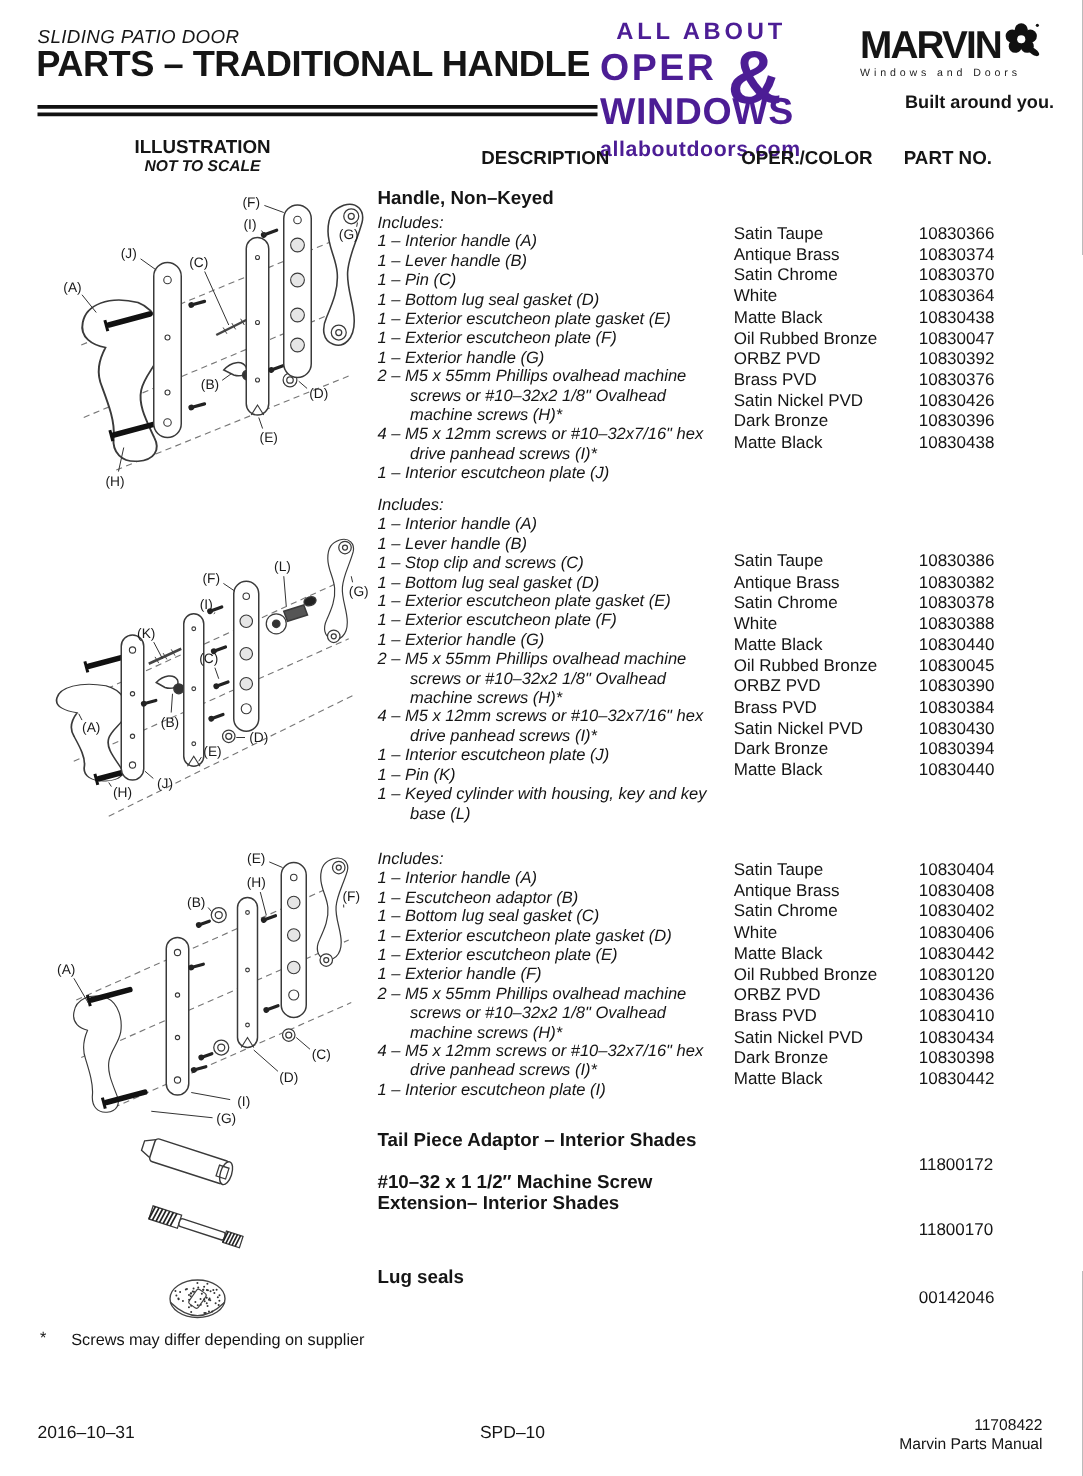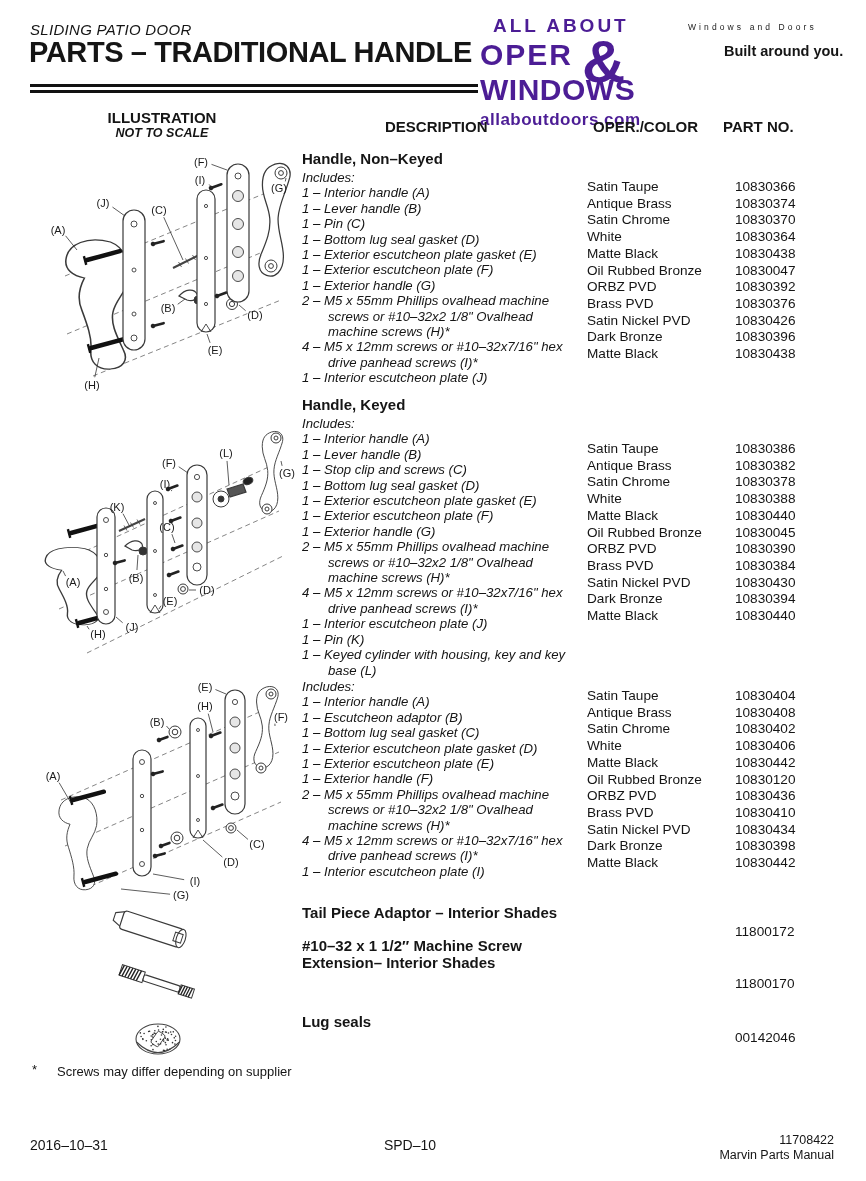--- a/index.html
+++ b/index.html
@@ -79,20 +79,35 @@
 
   <div class="abs aadw">
     <div class="a1">ALL ABOUT</div>
     <div class="a2">OPER</div>
     <div class="amp">&amp;</div>
     <div class="a3">WINDOWS</div>
     <div class="a4">allaboutdoors.com</div>
   </div>
 
   <div class="abs marvin">
+    <div class="mrow">
+      <span class="mname">MARVIN</span>
+      <svg class="flower" viewBox="0 0 24 24">
+        <g fill="#111">
+          <circle cx="12" cy="5.5" r="4.2"></circle>
+            <circle cx="17.8" cy="9.5" r="4.2"></circle>
+          <circle cx="15.8" cy="16" r="4.2"></circle>
+            <circle cx="8.2" cy="16" r="4.2"></circle>
+          <circle cx="6.2" cy="9.5" r="4.2"></circle>
+          <ellipse cx="20" cy="19.5" rx="4" ry="2" transform="rotate(35 20 19.5)"></ellipse>
+        </g>
+        <circle cx="12" cy="11.5" r="2.6" fill="#fff"></circle>
+        <circle cx="22.3" cy="2.6" r="1" fill="#111"></circle>
+      </svg>
+    </div>
     <div class="msub">Windows and Doors</div>
     <div class="mtag">Built around you.</div>
   </div>
 
   <div class="abs colhead col-ill">ILLUSTRATION</div>
   <div class="abs col-nts">NOT TO SCALE</div>
   <div class="abs colhead col-desc">DESCRIPTION</div>
   <div class="abs colhead col-oper">OPER./COLOR</div>
   <div class="abs colhead col-part">PART NO.</div>
 
@@ -407,21 +422,20 @@
         <span class="fcolor">Dark Bronze</span>
         <span>10830396</span>
       </div>
       <div class="frow">
         <span class="fcolor">Matte Black</span>
         <span>10830438</span>
       </div>
     </div>
 
   <div class="abs desc d2">
-    <div class="sec-title">Handle, Keyed</div>
     <div class="includes">Includes:</div>
     <div>
         <div class="item">1 – Interior handle (A)</div>
         <div class="item">1 – Lever handle (B)</div>
         <div class="item">1 – Stop clip and screws (C)</div>
         <div class="item">1 – Bottom lug seal gasket (D)</div>
         <div class="item">1 – Exterior escutcheon plate gasket (E)</div>
         <div class="item">1 – Exterior escutcheon plate (F)</div>
         <div class="item">1 – Exterior handle (G)</div>
         <div class="item">2 – M5 x 55mm Phillips ovalhead machine screws or #10–32x2 1/8" Ovalhead machine screws (H)*</div>

